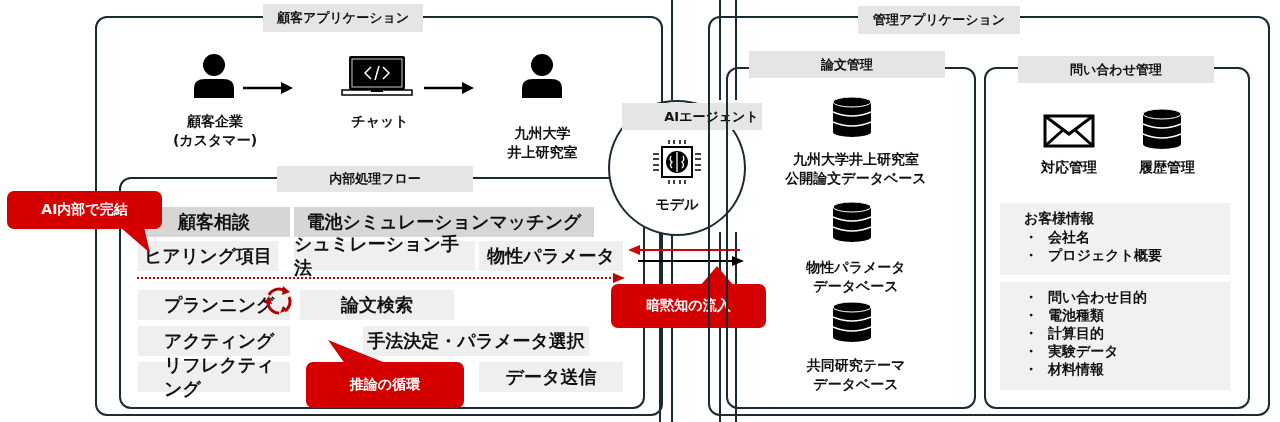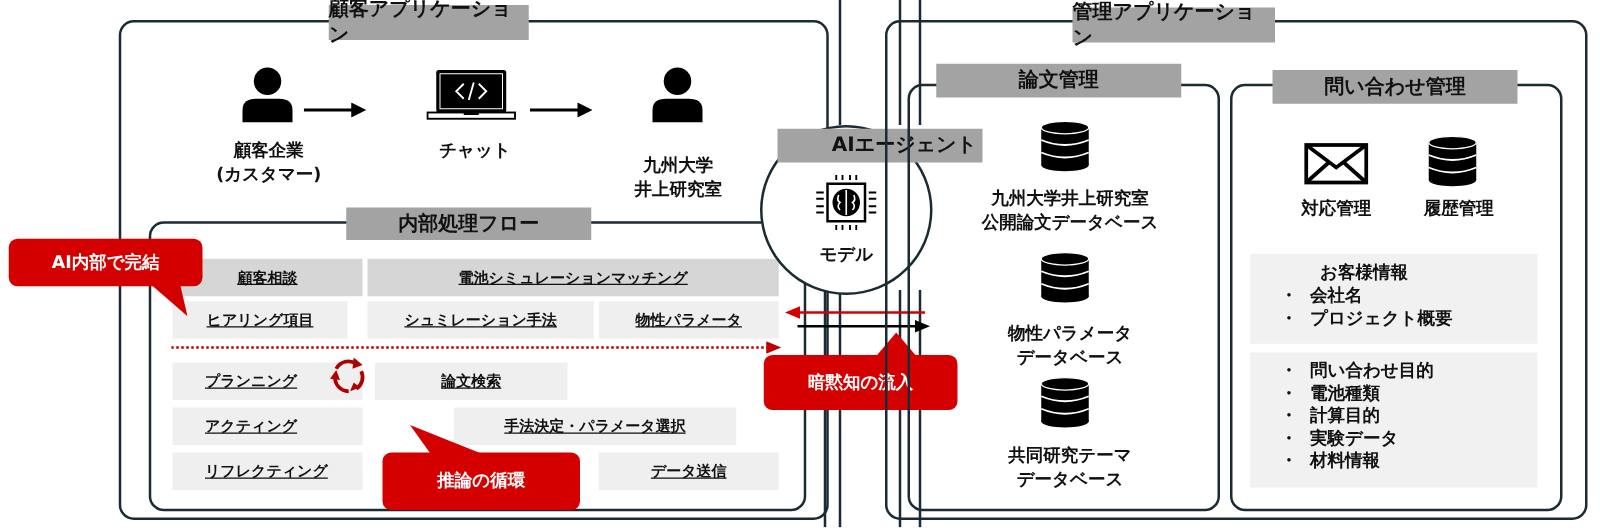--- a/index.html
+++ b/index.html
@@ -1,28 +1,28 @@
 <!DOCTYPE html>
 <html><head>
 <meta charset="utf-8">
 <style>
   * { box-sizing: border-box; margin: 0; padding: 0; }
   html, body { width: 1280px; height: 422px; background: #ffffff; overflow: hidden; }
   body { position: relative; font-family: "DejaVu Sans", "Liberation Sans", sans-serif; color: #111; font-weight: bold; }
   .abs { position: absolute; }
   .frame { position: absolute; border: 2.5px solid #1b2b33; border-radius: 12px; background: transparent; }
   .frame-thin { position: absolute; border: 2px solid #1b2b33; border-radius: 12px; }
-  .label-bar { position: absolute; background: #a3a3a3; font-size: 16px; display: flex; align-items: center; justify-content: center; }
-  .cell { position: absolute; background: #efefef; font-size: 12px; display: flex; align-items: center; justify-content: center; text-decoration: underline; }
+  .label-bar { position: absolute; background: #e5e5e5; font-size: 13px; display: flex; align-items: center; justify-content: center; }
+  .cell { position: absolute; background: #efefef; font-size: 18px; display: flex; align-items: center; justify-content: center; }
   .cell.hdr { background: #d6d6d6; }
   .cell.left { justify-content: flex-start; padding-left: 26px; }
   .caption { position: absolute; text-align: center; font-size: 14px; line-height: 19px; }
   .callout { position: absolute; background: #d40000; color: #fff; font-size: 14px; border-radius: 7px; display: flex; align-items: center; justify-content: center; }
   .info { position: absolute; background: #f1f1f1; font-size: 14px; line-height: 18px; padding: 6px 0 0 18px; }
-  .info .ttl { margin-bottom: 1px; margin-left: 32px; }
+  .info .ttl { margin-bottom: 1px; }
   .info .li { padding-left: 0; white-space: nowrap; }
   .info .li .dot { display: inline-block; width: 24px; }
   svg { display: block; }
 </style>
 </head>
 <body>
 
 <div class="frame" style="left:95px;top:16px;width:568px;height:400px;"></div>
 <div class="label-bar" style="left:263px;top:4px;width:160px;height:28px;">顧客アプリケーション</div>
 
@@ -74,21 +74,21 @@
 </div>
 <div class="caption" style="left:480px;top:124px;width:125px;">
   <div>九州大学</div>
   <div>井上研究室</div>
 </div>
 
 <div class="frame-thin" style="left:119px;top:177px;width:526px;height:232px;"></div>
 <div class="label-bar" style="left:277px;top:166px;width:196px;height:26px;">内部処理フロー</div>
 
 <div class="cell hdr" style="left:138px;top:207px;width:152px;height:30px;">顧客相談</div>
-<div class="cell hdr" style="left:294px;top:207px;width:329px;height:30px;">電池シミュレーションマッチング</div>
+<div class="cell hdr" style="left:294px;top:207px;width:300px;height:30px;">電池シミュレーションマッチング</div>
 
 <div class="cell" style="left:138px;top:241px;width:140px;height:30px;">ヒアリング項目</div>
 <div class="cell" style="left:294px;top:241px;width:181px;height:30px;">シュミレーション手法</div>
 <div class="cell" style="left:479px;top:241px;width:144px;height:30px;">物性パラメータ</div>
 
 <div class="abs" style="left:137px;top:273px;">
   <svg width="488" height="10" viewBox="0 0 488 10">
       <line x1="0" y1="5" x2="478" y2="5" stroke="#c00000" stroke-width="2" stroke-dasharray="2,2"></line>
       <polygon points="476,0 488,5 476,10" fill="#c00000"></polygon>
     </svg>
@@ -146,21 +146,21 @@
 
     <line x1="40" y1="250" x2="140" y2="250" stroke="#d40000" stroke-width="2"></line>
     <polygon points="28,250 40,245 40,255" fill="#d40000"></polygon>
 
     <line x1="38" y1="261" x2="132" y2="261" stroke="#000" stroke-width="2"></line>
     <polygon points="144,261 132,256 132,266" fill="#000"></polygon>
   </svg>
 </div>
 
 <div class="abs" style="left:608px;top:100px;width:138px;height:136px;border:2.5px solid #1b2b33;border-radius:50%;background:#fff;"></div>
-<div class="label-bar" style="left:622px;top:103px;width:164px;height:27px;padding-left:39px;">AIエージェント</div>
+<div class="label-bar" style="left:622px;top:103px;width:140px;height:27px;padding-left:39px;">AIエージェント</div>
 
 <div class="abs" style="left:651px;top:138px;">
   <svg width="52" height="50" viewBox="0 0 52 50">
     <rect x="11" y="9" width="30" height="30" fill="#fff" stroke="#000" stroke-width="2"></rect>
     <g stroke="#000" stroke-width="1.5">
       <line x1="18" y1="2" x2="18" y2="6"></line>
         <line x1="23" y1="2" x2="23" y2="6"></line>
         <line x1="29" y1="2" x2="29" y2="6"></line>
         <line x1="34" y1="2" x2="34" y2="6"></line>
       <line x1="18" y1="42" x2="18" y2="46"></line>

